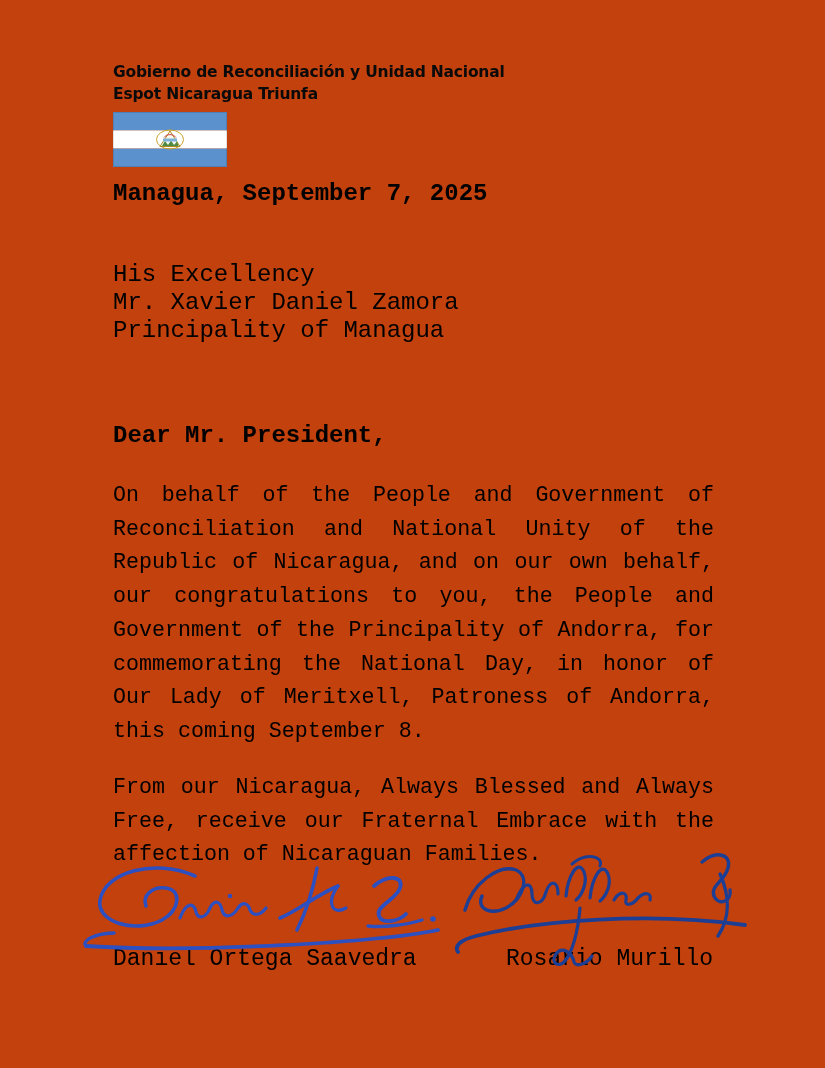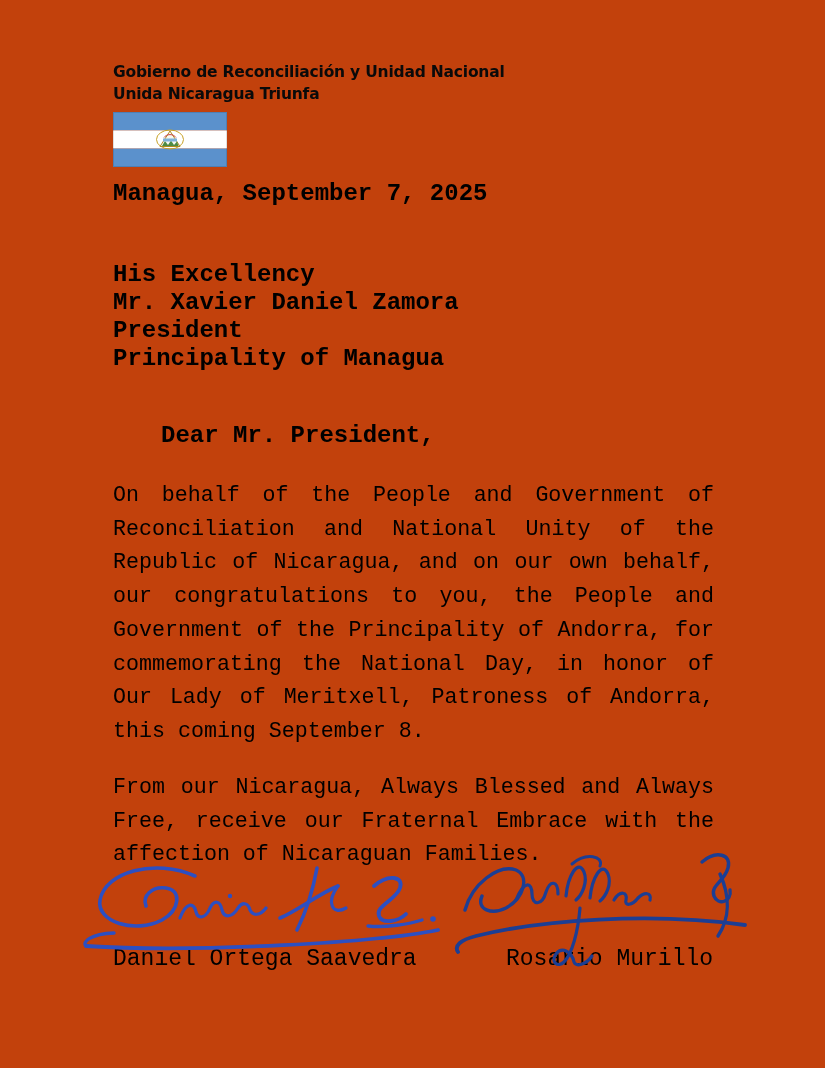--- a/index.html
+++ b/index.html
@@ -32,30 +32,29 @@
   }
   .date-line {
     position: absolute;
     left: 113px; top: 180px;
     font-size: 24px; font-weight: bold;
     white-space: nowrap;
   }
   .recipient {
     position: absolute;
     left: 113px; top: 261px;
-    font-size: 24px; font-weight: bold;
+    font-size: 24px; font-weight: normal;
     line-height: 28px;
     white-space: nowrap;
   }
   .salutation {
     position: absolute;
     left: 113px; top: 422px;
     font-size: 24px; font-weight: bold;
     white-space: nowrap;
-    margin-left: 48px;
   }
   .body-para {
     position: absolute;
     left: 113px;
     width: 601px;
     font-size: 21.65px; font-weight: normal;
     line-height: 33.7px;
     text-align: justify;
     text-justify: inter-word;
   }
@@ -74,21 +73,21 @@
   .name-left  { left: 113px; text-align: center; }
   .name-right { left: 494px; margin-left: 12px; }
 </style>
 </head>
 <body>
 
 <div class="page">
 
   <div class="header">
     <div>Gobierno de Reconciliación y Unidad Nacional</div>
-    <div>Unida Nicaragua Triunfa</div>
+    <div>Espot Nicaragua Triunfa</div>
   </div>
 
   <svg class="flag" viewBox="0 0 114 55" xmlns="http://www.w3.org/2000/svg">
     <rect x="0" y="0" width="114" height="18.4" fill="#5b91cc"></rect>
     <rect x="0" y="18.4" width="114" height="18.2" fill="#ffffff"></rect>
     <rect x="0" y="36.6" width="114" height="18.4" fill="#5b91cc"></rect>
     <rect x="0.5" y="0.5" width="113" height="54" fill="none" stroke="rgba(0,0,0,0.12)" stroke-width="1"></rect>
     <g>
       <ellipse cx="57" cy="27.5" rx="13.5" ry="9.5" fill="none" stroke="#c9a227" stroke-width="1"></ellipse>
       <polygon points="57,19 47,34.5 67,34.5" fill="#f7f7ef" stroke="#b08a1f" stroke-width="1"></polygon>
@@ -96,21 +95,20 @@
       <rect x="50" y="26.5" width="14" height="3" fill="#7fb2d8"></rect>
       <path d="M51,25.5 A7,6 0 0 1 63,25.5" fill="none" stroke="#cc4444" stroke-width="1"></path>
     </g>
   </svg>
 
   <div class="date-line">Managua, September 7, 2025</div>
 
   <div class="recipient">
     <div>His Excellency</div>
     <div>Mr. Xavier Daniel Zamora</div>
-    <div>President</div>
     <div>Principality of Managua</div>
   </div>
 
   <div class="salutation">Dear Mr. President,</div>
 
   <div class="body-para para1">On behalf of the People and Government of Reconciliation and National Unity of the Republic of Nicaragua, and on our own behalf, our congratulations to you, the People and Government of the Principality of Andorra, for commemorating the National Day, in honor of Our Lady of Meritxell, Patroness of Andorra, this coming September 8.</div>
   <div class="body-para para2">From our Nicaragua, Always Blessed and Always Free, receive our Fraternal Embrace with the affection of Nicaraguan Families.</div>
 
   <svg class="sig sig-left" width="365" height="100" viewBox="0 0 365 100" xmlns="http://www.w3.org/2000/svg" fill="none" stroke="#2c4fc2" stroke-linecap="round" stroke-linejoin="round">
     <path stroke-width="3.6" d="M115,20 C75,2 25,16 20,44 C16,66 55,78 82,64 C100,54 102,34 86,32 C72,30 62,40 66,50"></path>

